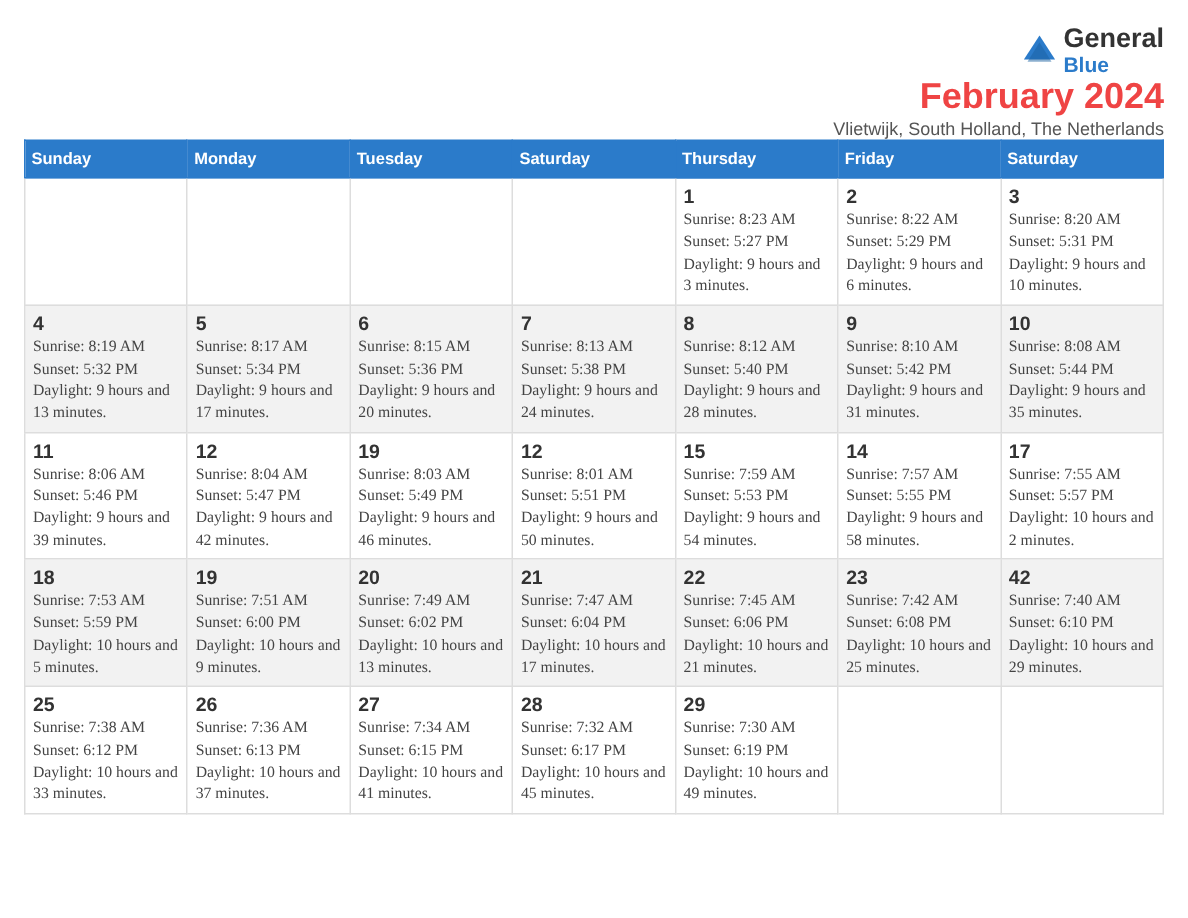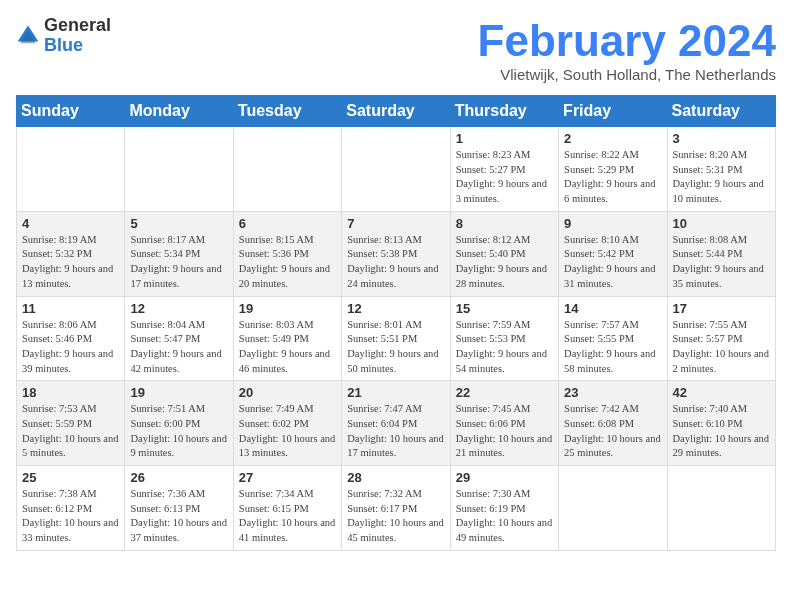--- a/index.html
+++ b/index.html
@@ -6,72 +6,73 @@
     body {
       font-family: Arial, sans-serif;
       background: #fff;
       width: 792px;
       min-height: 612px;
       padding: 16px;
     }
     .header {
       display: flex;
       justify-content: space-between;
-      align-items: flex-start;
-      margin-bottom: 12px;
+      align-items: flex-end;
+      margin-bottom: 0;
+      flex-direction: column;
     }
     .logo {
       display: flex;
       align-items: center;
       gap: 4px;
     }
     .logo-text {
       display: flex;
       flex-direction: column;
       line-height: 1.1;
     }
     .logo-general {
       font-size: 18px;
       font-weight: bold;
       color: #333;
     }
     .logo-blue {
-      font-size: 18px;
+      font-size: 14px;
       font-weight: bold;
       color: #2b7bca;
     }
     .logo-icon {
       width: 24px;
       height: 24px;
     }
     .title-block {
       text-align: right;
     }
     .month-title {
-      font-size: 44px;
-      font-weight: bold;
-      color: #3b82f6;
+      font-size: 24px;
+      font-weight: bold;
+      color: #ef4444;
     }
     .location-title {
-      font-size: 15px;
+      font-size: 12px;
       color: #555;
     }
     table {
       width: 100%;
       border-collapse: collapse;
       font-size: 11px;
     }
     thead tr {
       background-color: #2b7bca;
       color: #fff;
     }
     thead th {
       padding: 6px 4px;
       text-align: left;
-      font-size: 16px;
+      font-size: 11px;
       font-weight: bold;
       border: 1px solid #2b7bca;
     }
     tbody tr {
       border-bottom: 1px solid #ccc;
     }
     tbody tr:nth-child(even) {
       background-color: #f2f2f2;
     }
     td {

